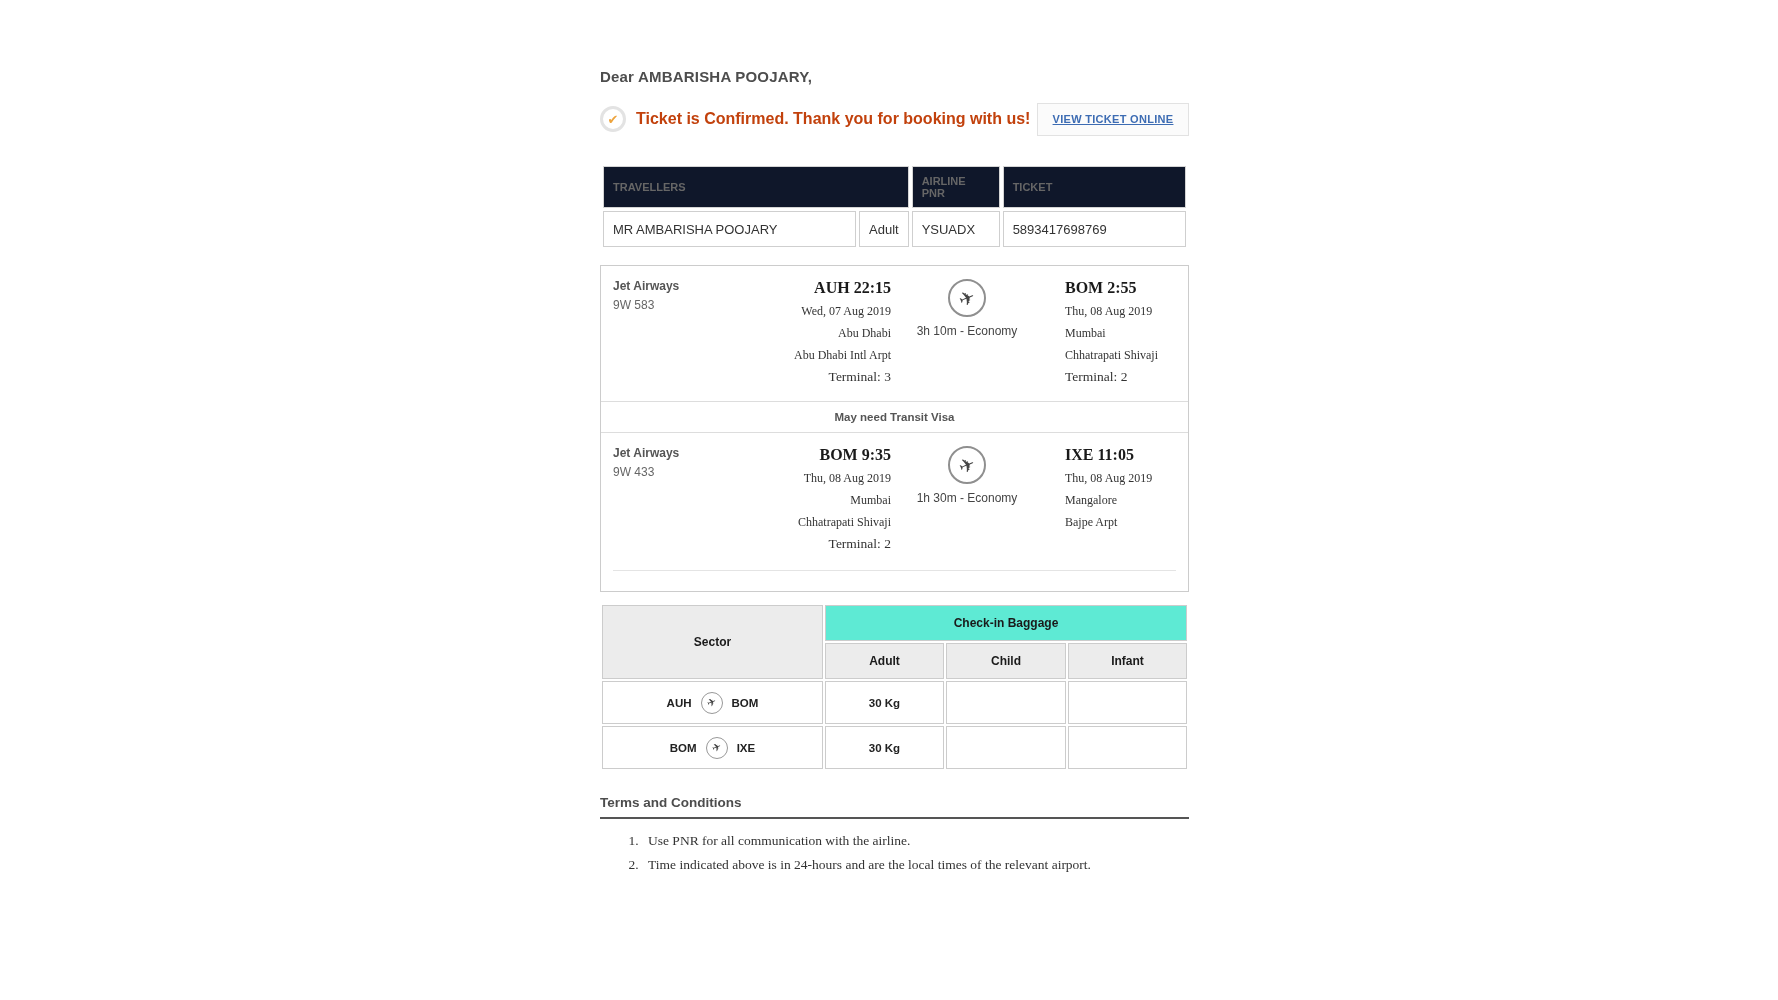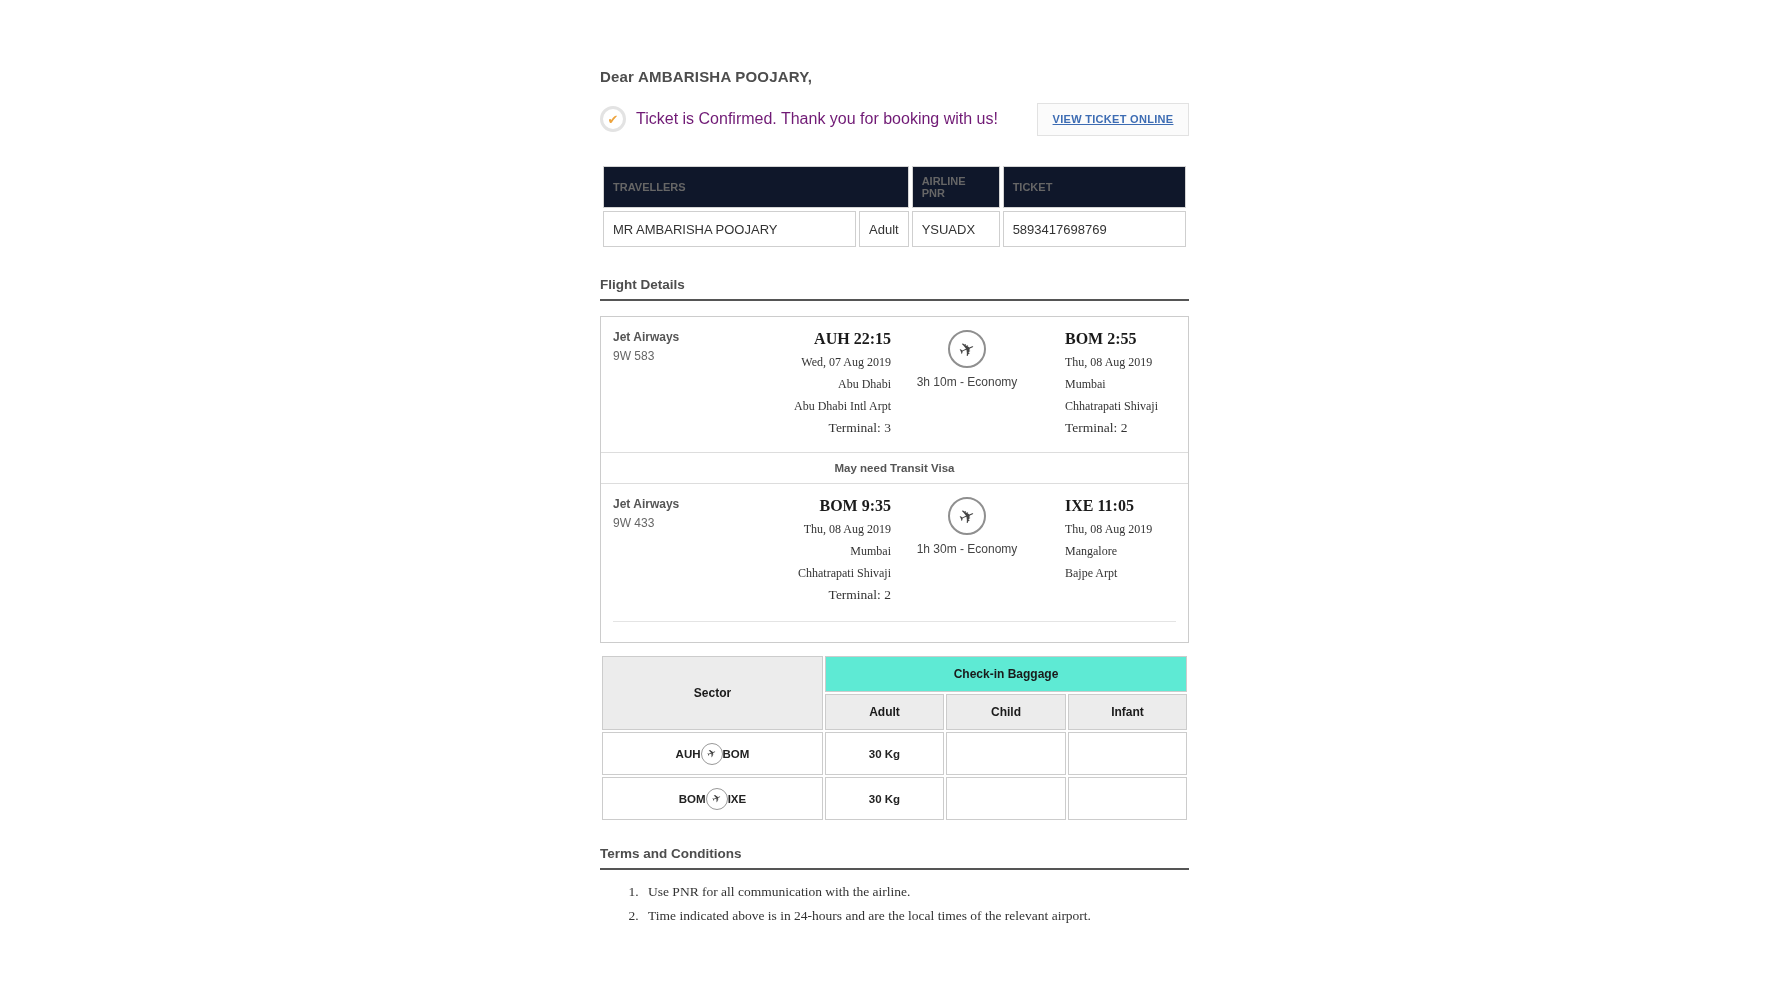--- a/index.html
+++ b/index.html
@@ -10,21 +10,21 @@
   
   .greeting { font-size:15px; font-weight:bold; color:#4d4d4d; letter-spacing:.2px; }
 
   
   .confirm-row { display:flex; align-items:center; margin-top:16px; height:36px; }
   .check-circle { width:26px; height:26px; border-radius:50%; border:3px solid #e3e3e3;
                   background:#fff; display:flex; align-items:center; justify-content:center;
                   flex:0 0 auto; }
   .check-glyph { color:#eda33c; font-size:13px; font-weight:bold; line-height:1;
                  font-family:"DejaVu Sans", sans-serif; }
-  .confirm-text { margin-left:10px; font-size:16px; font-weight:normal; color:#701a75; }
+  .confirm-text { margin-left:10px; font-size:16px; font-weight:bold; color:#c2410c; }
   .view-ticket-btn { margin-left:auto; display:flex; align-items:center; justify-content:center;
                      width:152px; height:33px; background:#fbfbfb; border:1px solid #e2e2e2;
                      font-size:11px; font-weight:bold; color:#3d6cb3; text-decoration:underline;
                      letter-spacing:.3px; cursor:pointer; }
 
   
   .travellers-table { margin-top:26px; width:589px; border-collapse:separate; border-spacing:3px; }
   .travellers-table th { background:#0f172a; border:1px solid #d4d4d4; text-align:left;
                          font-size:11px; font-weight:bold; color:#666; padding:8px 9px; height:30px; }
   .travellers-table td { background:#fff; border:1px solid #cfcfcf; font-size:13px; color:#333;
@@ -67,21 +67,21 @@
 
   
   .baggage-table { margin-top:11px; width:589px; border-collapse:separate; border-spacing:2px; }
   .baggage-table th { border:1px solid #ccc; font-size:12px; font-weight:bold; color:#1a1a1a;
                       text-align:center; background:#ececec; }
   .baggage-table th.checkin-h { background:#5eead4; height:36px; }
   .baggage-table th.sub-h { height:36px; }
   .baggage-table td { border:1px solid #ccc; background:#fff; text-align:center;
                       font-size:11.5px; font-weight:bold; color:#222; height:43px; }
   col.b-sector{width:221px;} col.b-adult{width:119px;} col.b-child{width:120px;}
-  .sector-cell-inner { display:flex; align-items:center; justify-content:center; gap:0; }
+  .sector-cell-inner { display:flex; align-items:center; justify-content:center; gap:9px; }
   .mini-plane-circle { width:22px; height:22px; border-radius:50%; border:1px solid #999;
                        display:inline-flex; align-items:center; justify-content:center; background:#fff; }
   .mini-plane-glyph { font-family:"DejaVu Sans", sans-serif; font-size:11px; color:#444;
                       transform:rotate(-22deg); line-height:1; }
 
   
   .terms-list { margin-top:14px; padding-left:42px; font-family:"Liberation Serif", serif;
                 font-size:13.5px; color:#333; }
   .terms-list li { margin-bottom:8px; padding-left:6px; }
 </style>
@@ -115,21 +115,20 @@
     </tr>
     <tr>
       <td>MR AMBARISHA POOJARY</td>
       <td>Adult</td>
       <td>YSUADX</td>
       <td>5893417698769</td>
     </tr>
   </tbody>
     </table>
 
-  <div class="section-title dark mt-flight">Flight Details</div>
 
   <div class="flight-card">
 
     <div class="segment">
       <div>
         <div class="airline-name">Jet Airways</div>
         <div class="flight-no">9W 583</div>
       </div>
       <div class="depart">
         <div class="code-time">AUH 22:15</div>

